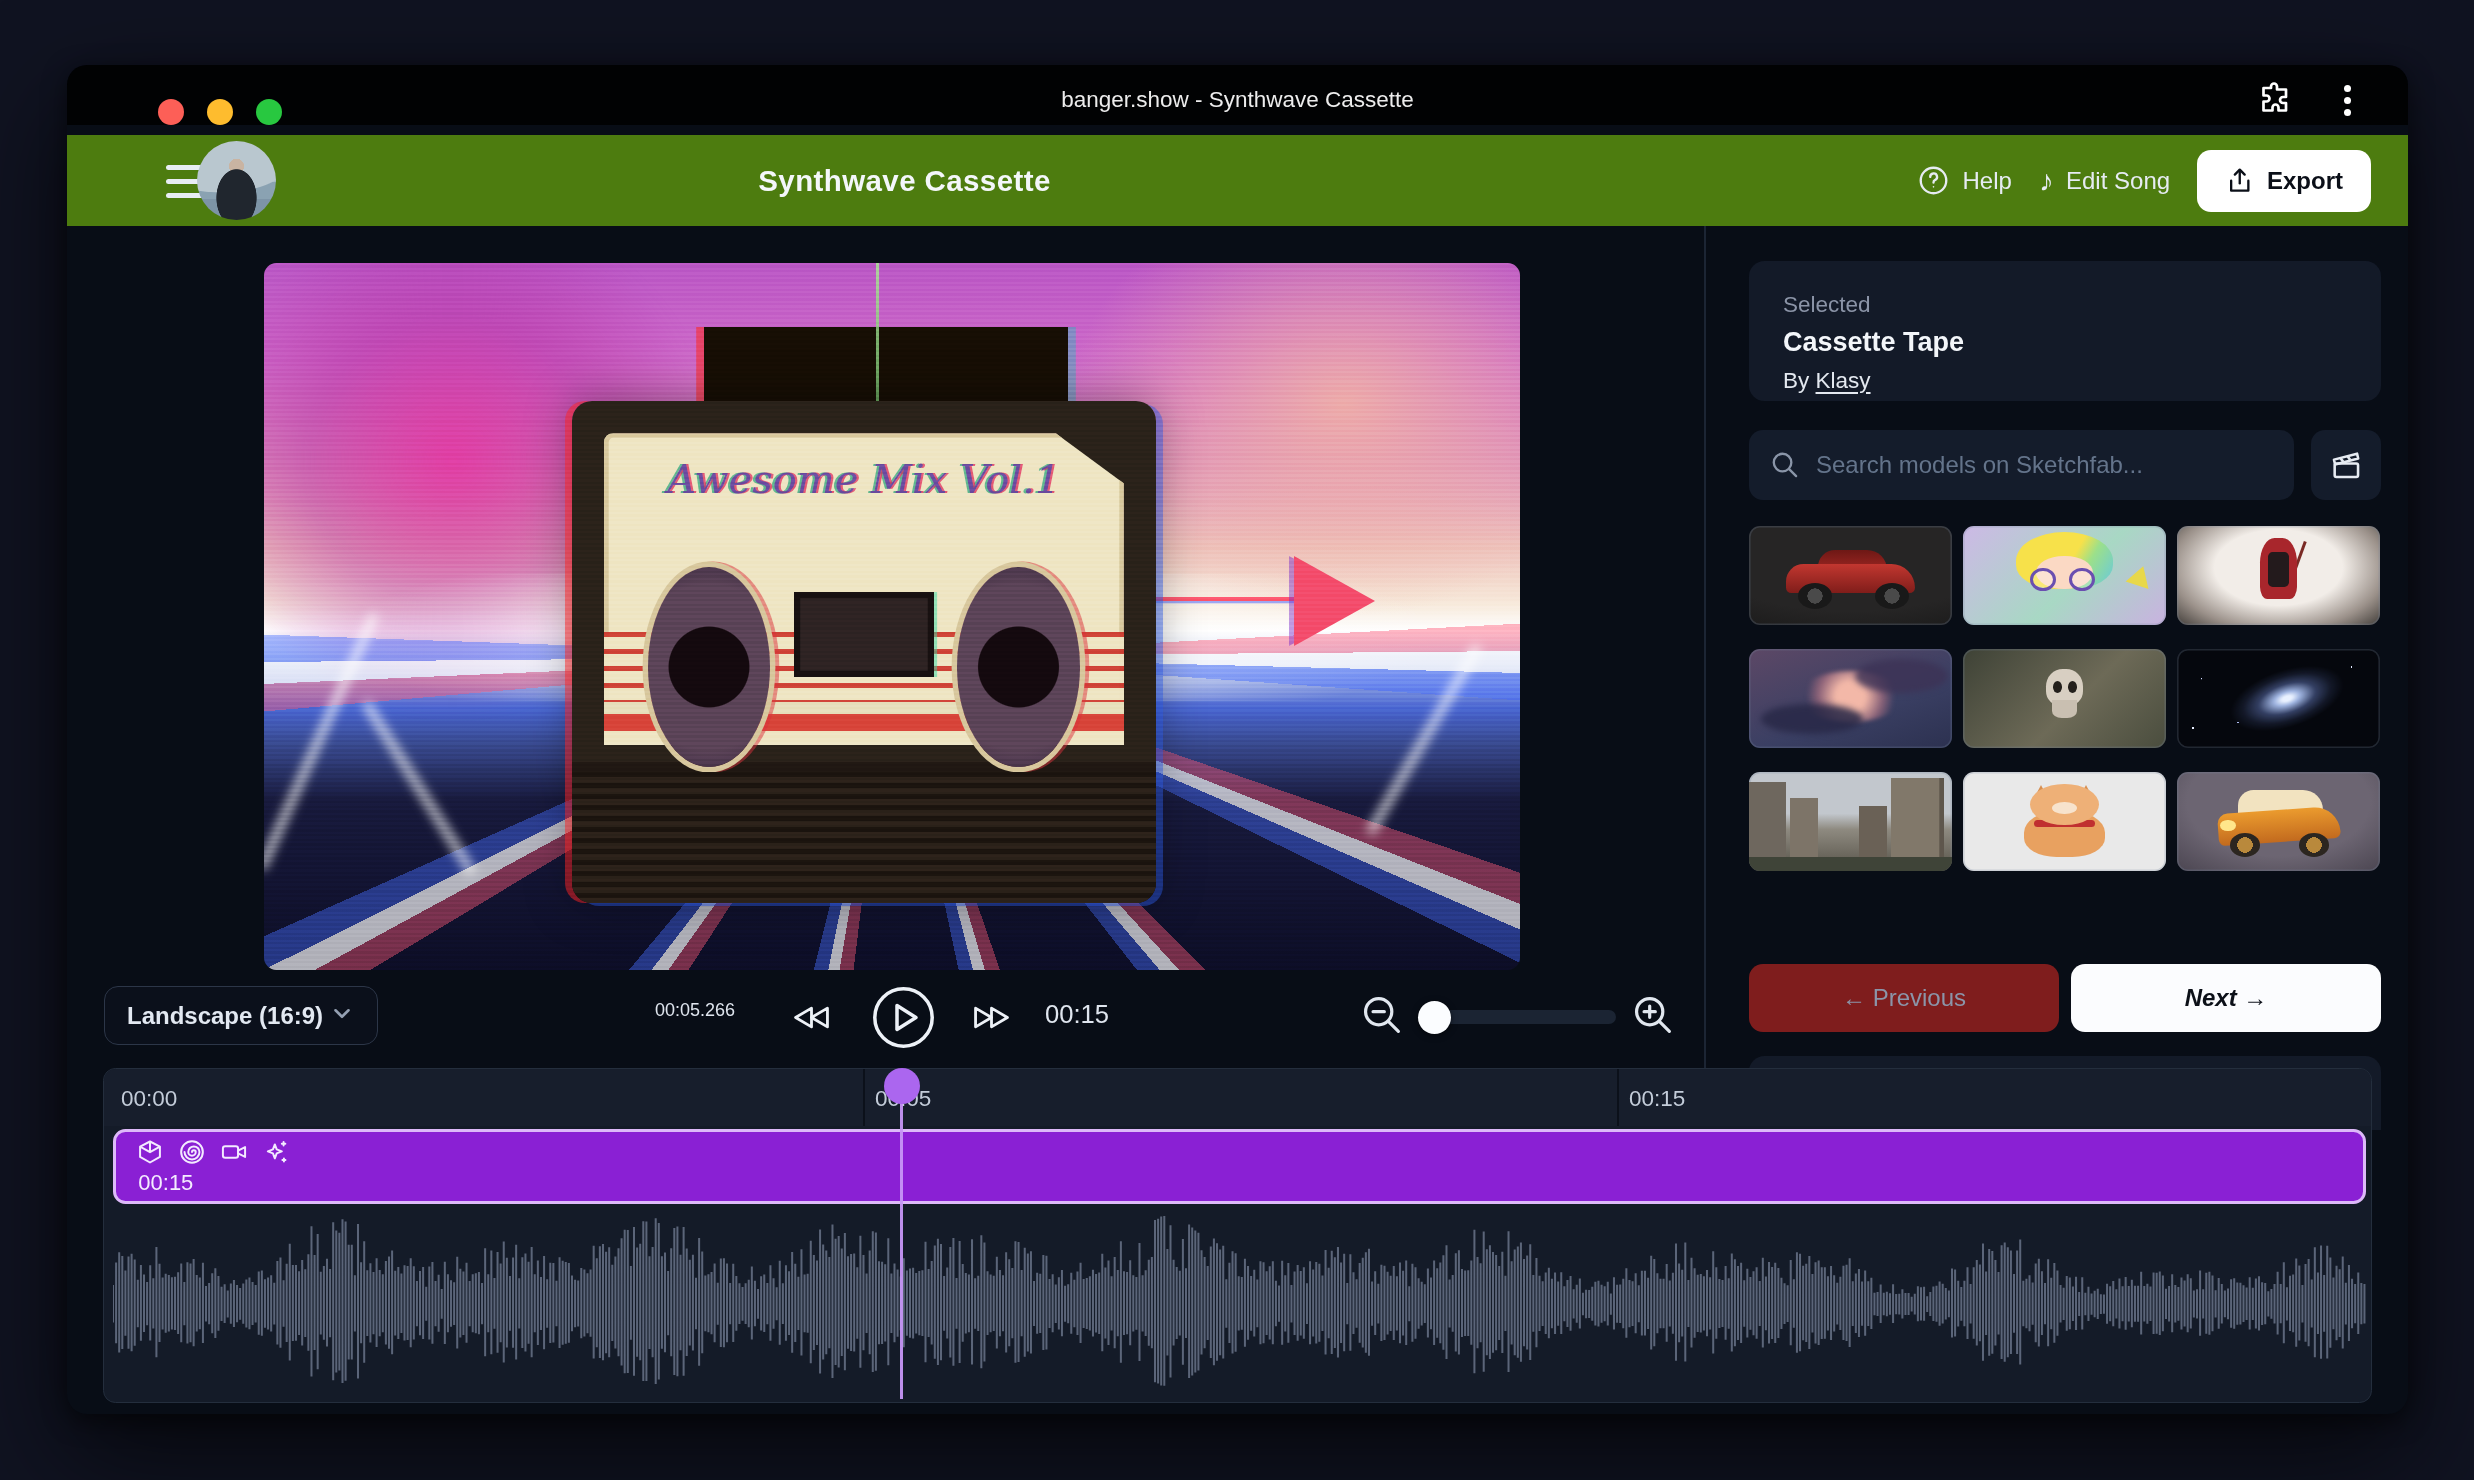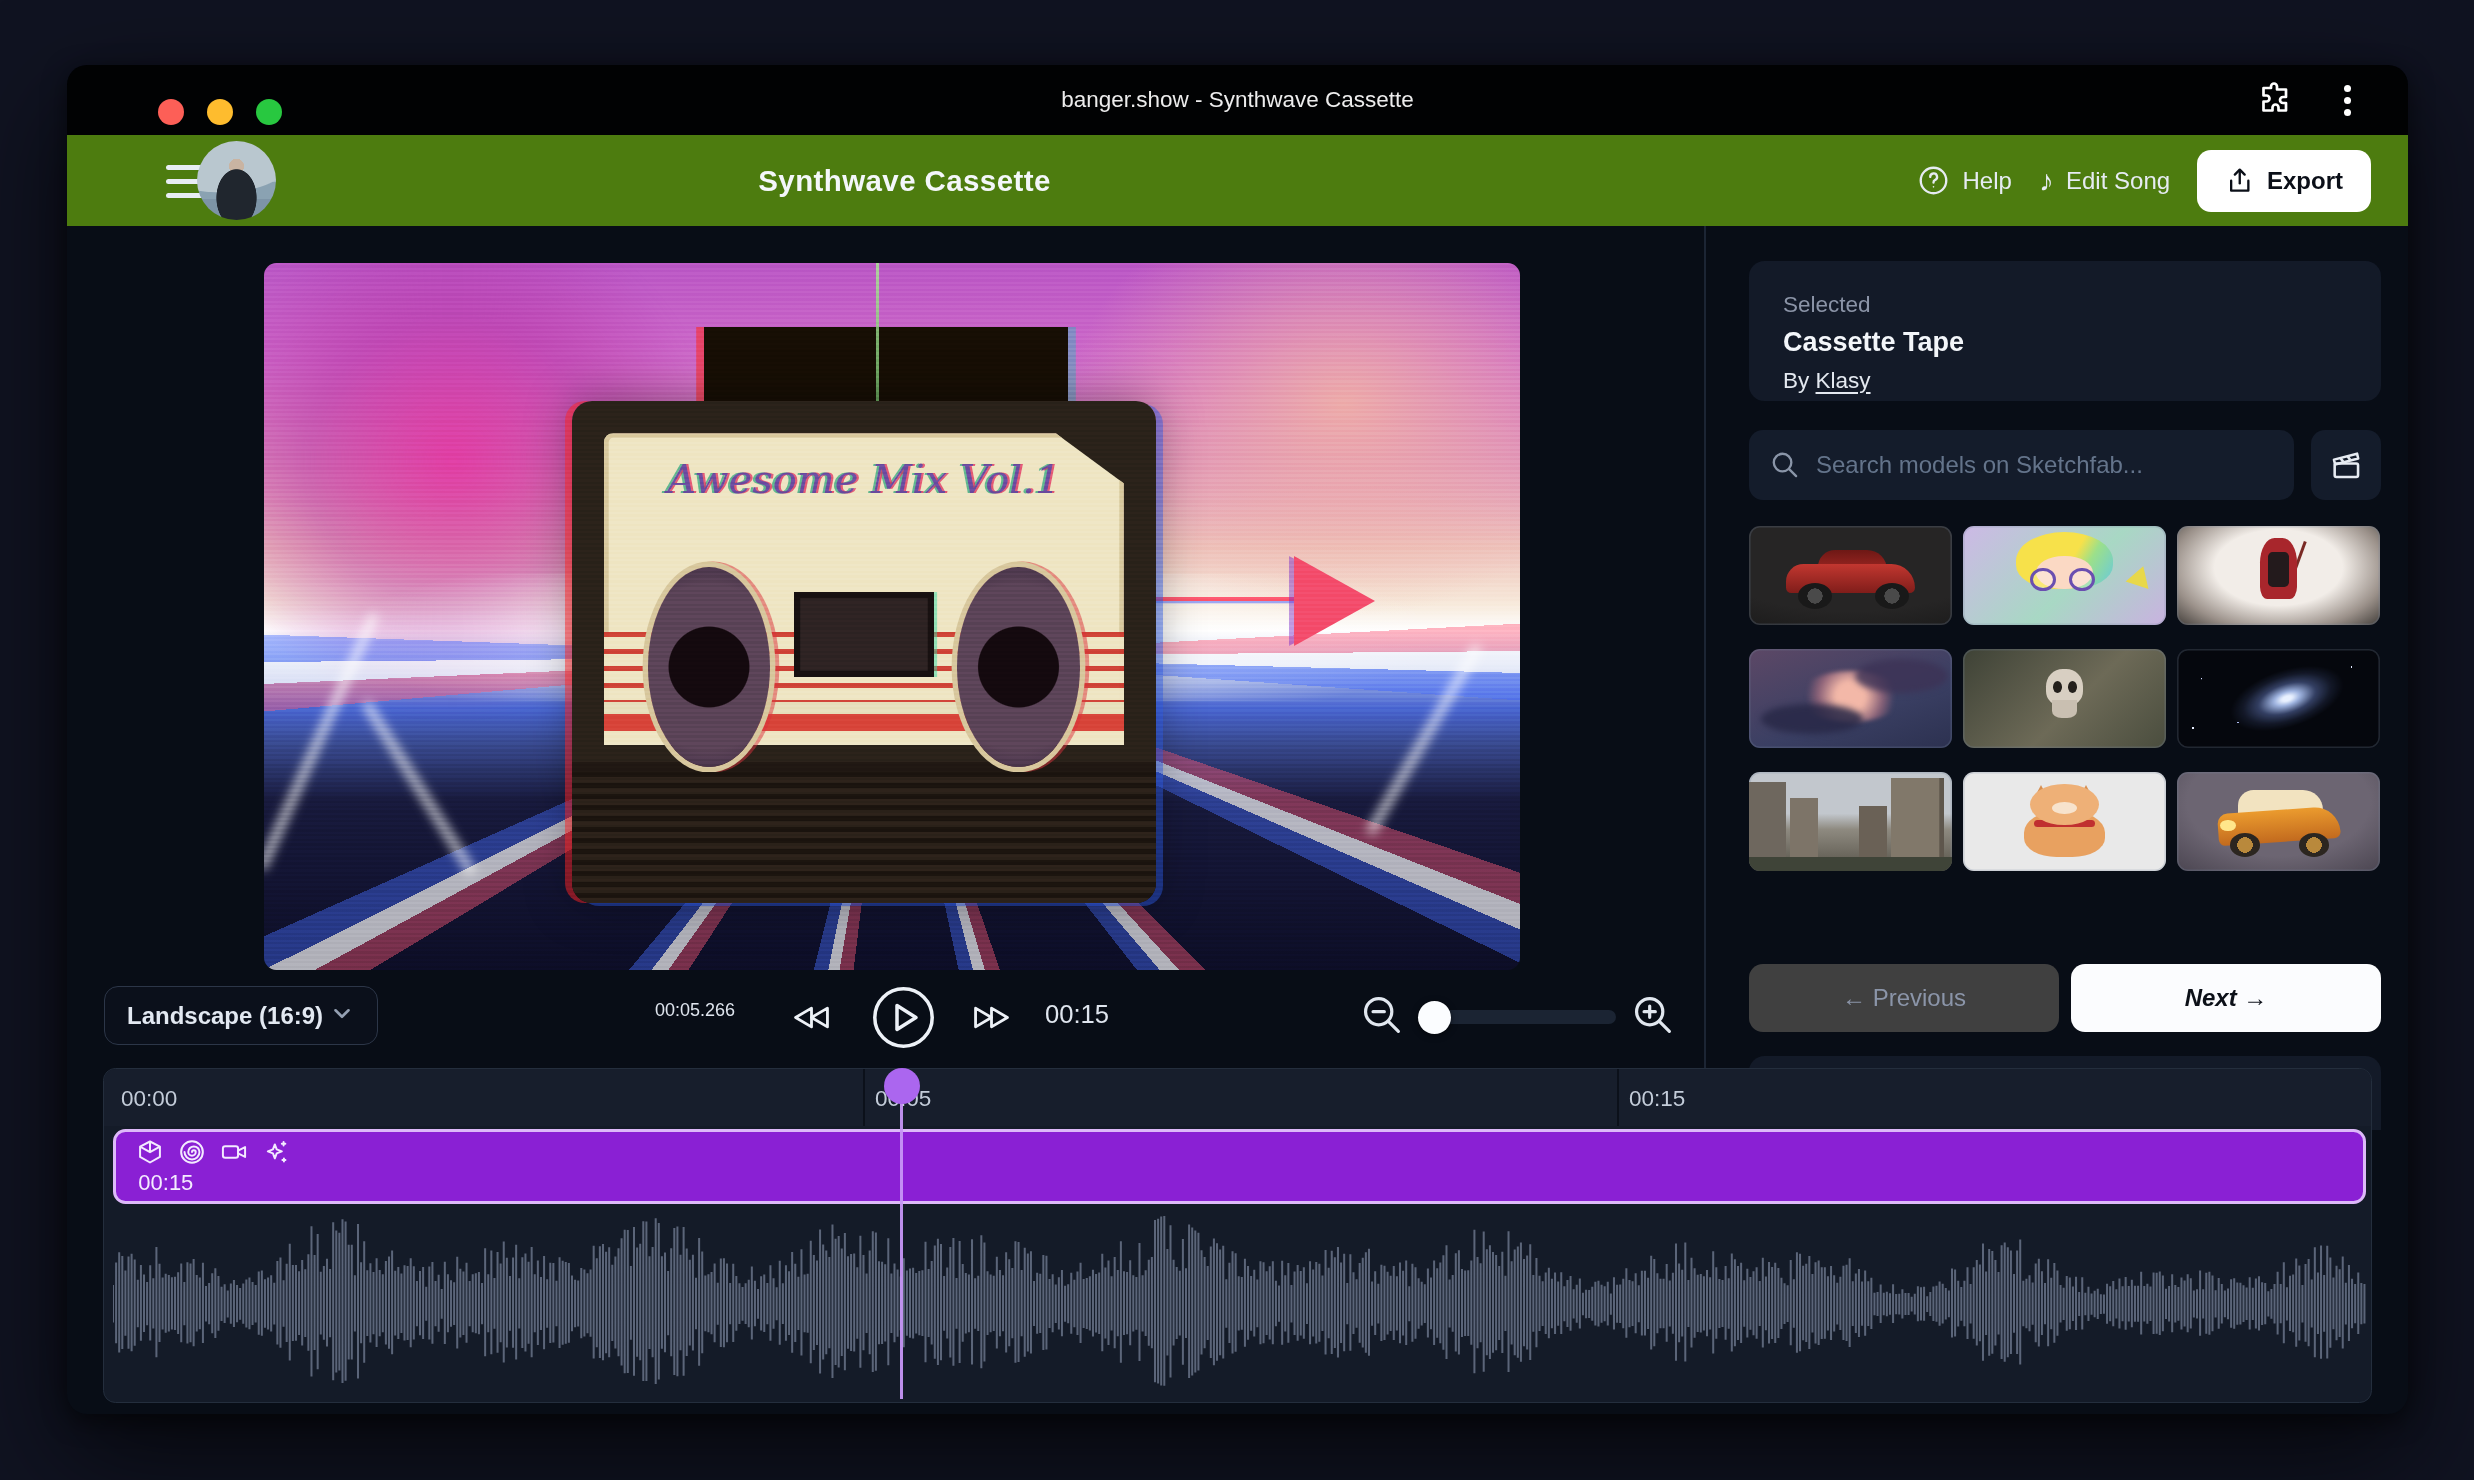--- a/index.html
+++ b/index.html
@@ -14,21 +14,21 @@
       linear-gradient(178deg, #9296bе 0%, #9297bf 0%, #a09cc3 18%, #b3a0b4 32%, #c6aeb2 42%,
         #cdbbc0 48%, #8d89a5 55%, #4d5069 64%, #262a41 76%, #141626 90%, #0d0f1c 100%);
   }
 
   
   .window { position:absolute; left:67px; top:65px; width:2341px; height:1349px;
     background:#080d16; border-radius:20px; overflow:hidden;
     box-shadow:0 39px 109px rgba(0,0,0,.65), 0 6.2px 23px rgba(0,0,0,.5); }
 
   
-  .titlebar { position:absolute; left:0; top:0; width:100%; height:70px; background:#010203; }
+  .titlebar { position:absolute; left:0; top:0; width:100%; height:60px; background:#010203; }
   .traffic { position:absolute; top:34px; width:26px; height:26px; border-radius:50%; }
   .t-red   { left:91px; background:#fd5f57; }
   .t-yellow{ left:140px; background:#febc2e; }
   .t-green { left:189px; background:#28c840; }
   .tb-title { position:absolute; left:0; right:0; top:0; height:70px; line-height:70px;
     text-align:center; color:#ececec; font-size:22.5px; }
   .tb-ext { position:absolute; right:116px; top:17px; width:36px; height:36px; color:#fff; }
   .tb-kebab { position:absolute; right:56px; top:20px; width:7.8px; height:31px;
     display:flex; flex-direction:column; justify-content:space-between; }
   .tb-kebab i { width:7px; height:7px; border-radius:50%; background:#fff; }
@@ -224,21 +224,21 @@
   .th-toycar { background:radial-gradient(90% 110% at 50% 30%, #6c6572 0 50%, #3c3742 100%); }
   .th-toycar .roof { left:30%; top:18%; width:42%; height:26%; background:#f2e3c0; border-radius:15.5px 20px 0 0; }
   .th-toycar .bodyc { left:20%; top:38%; width:60%; height:32%; background:linear-gradient(180deg,#eb9b2e,#c26a1e);
     border-radius:12.4px 31px 7.8px 7.8px; transform:rotate(-4deg); }
   .th-toycar .wh1,.th-toycar .wh2 { top:62%; width:15%; height:24%; border-radius:50%;
     background:radial-gradient(circle,#b9893c 0 40%, #2c2620 41%); }
   .th-toycar .wh1{ left:26%; } .th-toycar .wh2{ left:60%; }
   .th-toycar .light { left:21%; top:48%; width:8%; height:12%; border-radius:50%; background:#ffe68a; }
 
   .pager { position:absolute; left:0; top:703px; width:632px; height:68px; }
-  .prev-btn { position:absolute; left:0; top:0; width:310px; height:68px; background:#404040;
+  .prev-btn { position:absolute; left:0; top:0; width:310px; height:68px; background:#7f1d1d;
     border:none; border-radius:14px; color:#8b95a9; font-size:24px; cursor:pointer; }
   .next-btn { position:absolute; right:0; top:0; width:310px; height:68px; background:#fbfcfe;
     border:none; border-radius:14px; color:#0c1018; font-size:24px; font-weight:600; cursor:pointer;font-style:italic; }
   .rotate-card { position:absolute; left:0; top:795px; width:632px; height:74px; background:#131a28;
     border-radius:15.5px 15.5px 0 0; padding:0 34px; display:flex; align-items:center; }
   .rotate-label { color:#eef2f7; font-size:24px; }
   .toggle { margin-left:auto; width:78px; height:43px; border-radius:22px; background:#2a3444;
     position:relative; cursor:pointer; }
   .toggle .knob { position:absolute; left:3.9px; top:3.9px; width:36px; height:36px; border-radius:50%;
     background:#fff; box-shadow:0 1.6px 4.7px rgba(0,0,0,.4); }

